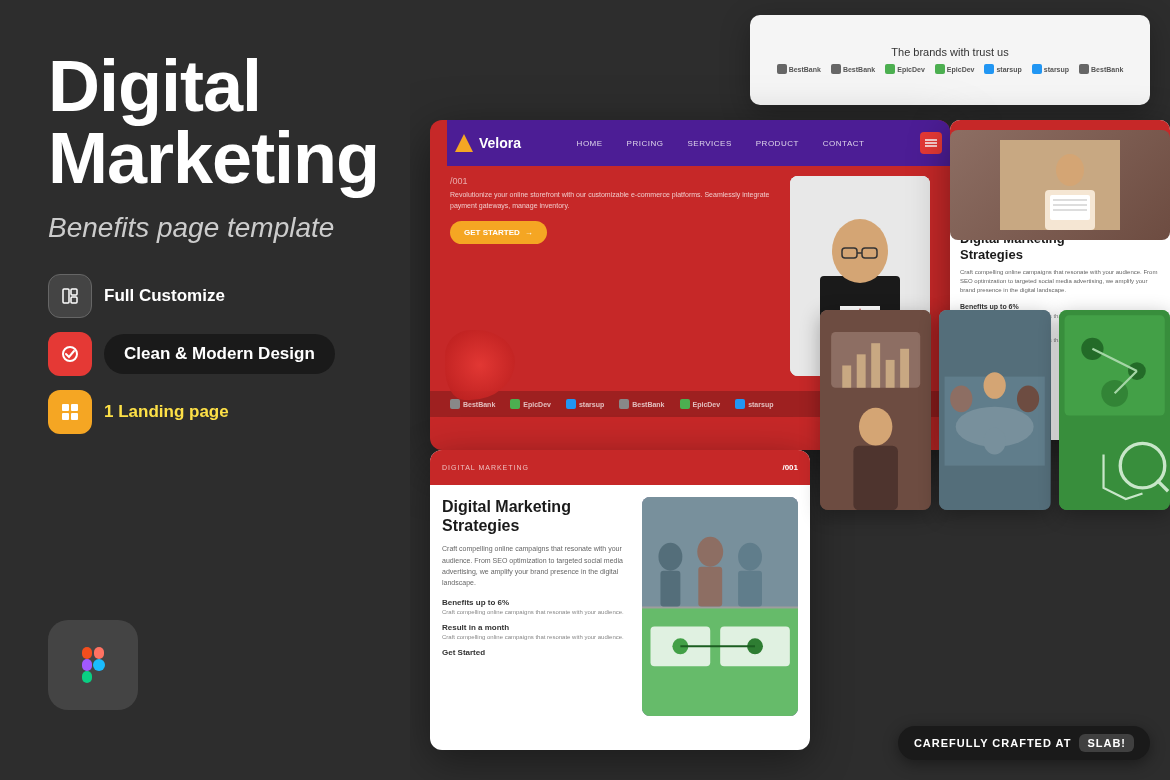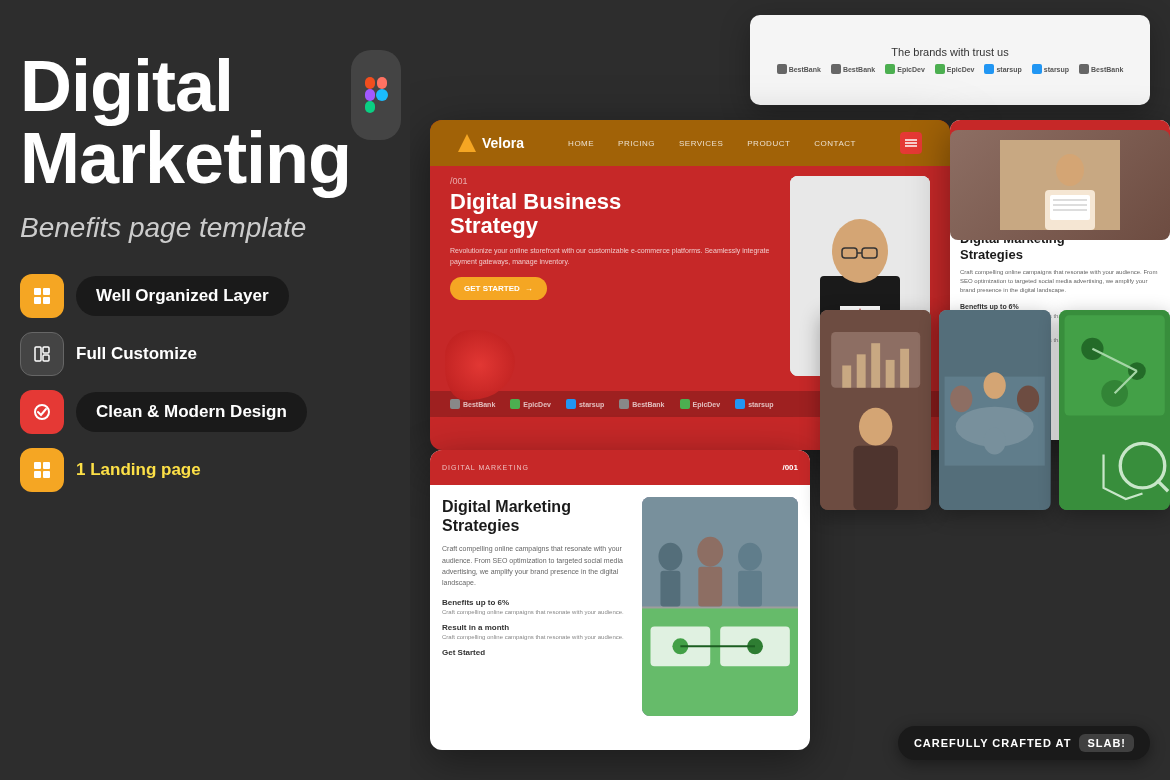--- a/index.html
+++ b/index.html
@@ -11,23 +11,23 @@
       overflow: hidden;
       position: relative;
     }
 
     
     .left-panel {
       position: absolute;
       left: 0; top: 0;
       width: 420px;
       height: 780px;
-      padding: 50px 20px;
-      display: flex;
-      flex-direction: row;
+      padding: 50px 48px;
+      display: flex;
+      flex-direction: column;
       justify-content: space-between;
     }
 
     .main-title {
       font-size: 72px;
       font-weight: 900;
       color: #fff;
       line-height: 1.0;
       letter-spacing: -1px;
     }
@@ -160,22 +160,23 @@
       background: #c62828;
       border-radius: 12px;
       box-shadow: 0 15px 50px rgba(0,0,0,0.5);
       overflow: hidden;
     }
 
     .hero-nav {
       display: flex;
       align-items: center;
       justify-content: space-between;
-      padding: 12px 28px;
-      background: #a16207;
+      padding: 12px 8px;
+      background: #4c1d95;
+      margin-left: 17px;
     }
 
     .hero-logo {
       display: flex;
       align-items: center;
       gap: 6px;
       color: #fff;
       font-weight: 700;
       font-size: 14px;
     }
@@ -571,31 +572,20 @@
 
 <div class="left-panel">
   <div>
     <h1 class="main-title">
       <span>Digital</span><br>
       <span>Marketing</span>
     </h1>
     <div class="subtitle">Benefits page template</div>
 
     <div class="features-list">
-      <div class="feature-item">
-        <div class="feature-icon orange">
-          <svg width="22" height="22" viewBox="0 0 22 22" fill="none">
-            <rect x="3" y="3" width="7" height="7" rx="1" fill="white"></rect>
-            <rect x="12" y="3" width="7" height="7" rx="1" fill="white"></rect>
-            <rect x="3" y="12" width="7" height="7" rx="1" fill="white"></rect>
-            <rect x="12" y="12" width="7" height="7" rx="1" fill="white"></rect>
-          </svg>
-        </div>
-        <div class="feature-label">Well Organized Layer</div>
-      </div>
 
       <div class="feature-item">
         <div class="feature-icon dark">
           <svg width="22" height="22" viewBox="0 0 22 22" fill="none">
             <rect x="4" y="4" width="6" height="14" rx="1" stroke="white" stroke-width="1.5"></rect>
             <rect x="12" y="4" width="6" height="6" rx="1" stroke="white" stroke-width="1.5"></rect>
             <rect x="12" y="12" width="6" height="6" rx="1" stroke="white" stroke-width="1.5"></rect>
           </svg>
         </div>
         <div class="feature-label plain" style="color:#fff; font-size:17px; font-weight:700;">Full Customize</div>
@@ -691,24 +681,20 @@
             <line x1="0" y1="2" x2="12" y2="2" stroke="white" stroke-width="1.5"></line>
             <line x1="0" y1="5" x2="12" y2="5" stroke="white" stroke-width="1.5"></line>
             <line x1="0" y1="8" x2="12" y2="8" stroke="white" stroke-width="1.5"></line>
           </svg>
       </div>
     </div>
 
     <div class="hero-content">
       <div class="hero-text-col">
         <div class="hero-number">/001</div>
-        <h2 class="hero-heading">
-          <span>Digital Business</span><br>
-          <span>Strategy</span>
-        </h2>
         <p class="hero-desc">Revolutionize your online storefront with our customizable e-commerce platforms. Seamlessly integrate payment gateways, manage inventory.</p>
         <div class="hero-cta">
           <span>GET STARTED</span>
           <span>→</span>
         </div>
         <div class="hero-blob"></div>
       </div>
       <div class="hero-img-col">
         <div class="person-in-hero">
           <svg class="person-svg" viewBox="0 0 140 200" fill="none">

